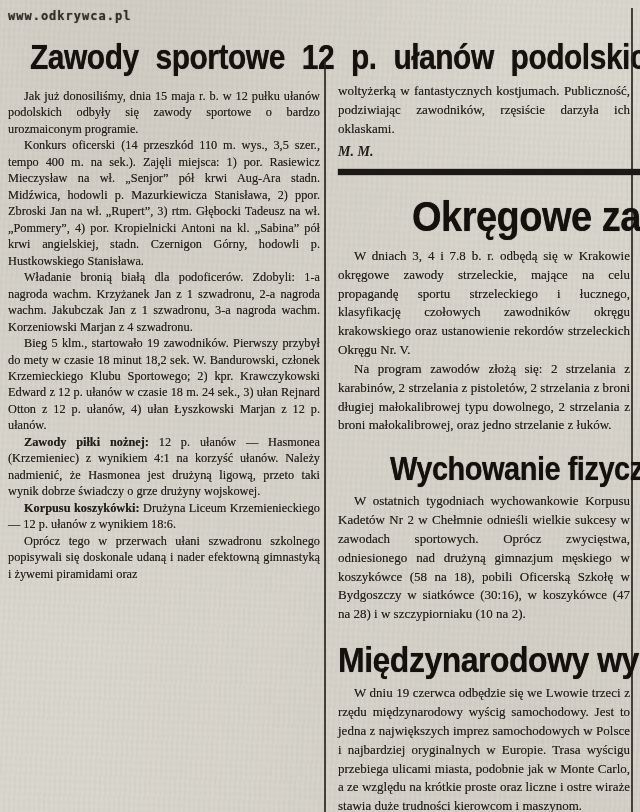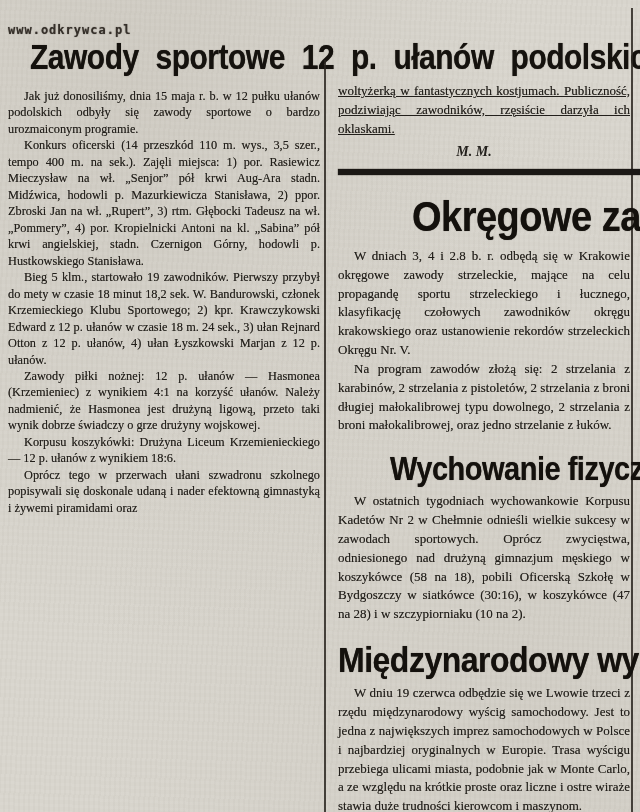--- a/index.html
+++ b/index.html
@@ -10,21 +10,21 @@
     background:#d8d5cd;
     background-image:
       radial-gradient(ellipse at 20% 10%, rgba(120,110,95,0.10), transparent 55%),
       radial-gradient(ellipse at 85% 90%, rgba(120,110,95,0.08), transparent 60%),
       repeating-linear-gradient(93deg, rgba(110,100,88,0.035) 0 2px, transparent 2px 5px),
       repeating-linear-gradient(2deg, rgba(255,255,252,0.05) 0 3px, transparent 3px 7px);
     font-family:"Liberation Serif", serif;
     color:#221f1b;
   }
   .watermark{
-    position:absolute;left:8px;top:23px;
+    position:absolute;left:8px;top:9px;
     font-family:"DejaVu Sans Mono", monospace;
     font-size:12px;font-weight:700;
     color:rgba(45,40,34,0.88);
     letter-spacing:1px;
     text-shadow:0 0 1px rgba(45,40,34,0.7);
     z-index:3;
   }
   .main-headline{
     position:absolute;left:30px;top:20px;width:606px;
     font-family:"Liberation Sans", sans-serif;
@@ -38,24 +38,24 @@
   .col.left{
     left:8px;top:64px;width:312px;height:748px;
     font-size:12.3px;line-height:1.34;
   }
   .col.right{
     left:338px;top:58px;width:292px;
     font-size:13px;line-height:1.45;
   }
   .para{margin:0;text-indent:16px;
     text-shadow:0 0 0.5px rgba(30,25,18,0.55);}
-  .para .lead{font-weight:400;}
-  .cont .para:first-child{text-indent:0;text-decoration:underline;}
+  .para .lead{font-weight:700;}
+  .cont .para:first-child{text-indent:0;}
   .signature{
-    text-align:center;padding-right:20px;margin-top:3px;
+    text-align:left;padding-right:20px;margin-top:3px;
     font-style:italic;font-weight:700;font-size:14px;
   }
   .bar{width:302px;height:6px;background:#1b1815;margin-top:7px;
     box-shadow:0 0 1px rgba(20,15,10,0.9);}
   .headline2{
     font-family:"Liberation Sans", sans-serif;font-weight:700;
     color:#14110d;white-space:nowrap;line-height:1;
     letter-spacing:-0.5px;
     transform:scaleY(1.12);transform-origin:left top;
     text-shadow:0 0 0.7px rgba(20,15,10,0.8);
@@ -72,20 +72,21 @@
 
 <div class="page">
 
   <div class="watermark">www.odkrywca.pl</div>
 
   <h1 class="main-headline">Zawody sportowe 12 p. ułanów podolskich</h1>
 
   <div class="col left">
       <p class="para">Jak już donosiliśmy, dnia 15 maja r. b. w 12 pułku ułanów podolskich odbyły się zawody sportowe o bardzo urozmaiconym programie.</p>
       <p class="para">Konkurs oficerski (14 przeszkód 110 m. wys., 3,5 szer., tempo 400 m. na sek.). Zajęli miejsca: 1) por. Rasiewicz Mieczysław na wł. „Senjor” pół krwi Aug-Ara stadn. Midźwica, hodowli p. Mazurkiewicza Stanisława, 2) ppor. Zbroski Jan na wł. „Rupert”, 3) rtm. Głębocki Tadeusz na wł. „Pommery”, 4) por. Kropielnicki Antoni na kl. „Sabina” pół krwi angielskiej, stadn. Czernigon Górny, hodowli p. Hustkowskiego Stanisława.</p>
+      <p class="para">Władanie bronią białą dla podoficerów. Zdobyli: 1-a nagroda wachm. Krzyżanek Jan z 1 szwadronu, 2-a nagroda wachm. Jakubczak Jan z 1 szwadronu, 3-a nagroda wachm. Korzeniowski Marjan z 4 szwadronu.</p>
       <p class="para">Bieg 5 klm., startowało 19 zawodników. Pierwszy przybył do mety w czasie 18 minut 18,2 sek. W. Bandurowski, członek Krzemieckiego Klubu Sportowego; 2) kpr. Krawczykowski Edward z 12 p. ułanów w czasie 18 m. 24 sek., 3) ułan Rejnard Otton z 12 p. ułanów, 4) ułan Łyszkowski Marjan z 12 p. ułanów.</p>
       <p class="para"><b class="lead">Zawody piłki nożnej:</b><span> 12 p. ułanów — Hasmonea (Krzemieniec) z wynikiem 4:1 na korzyść ułanów. Należy nadmienić, że Hasmonea jest drużyną ligową, przeto taki wynik dobrze świadczy o grze drużyny wojskowej.</span></p>
       <p class="para"><b class="lead">Korpusu koszykówki:</b><span> Drużyna Liceum Krzemienieckiego — 12 p. ułanów z wynikiem 18:6.</span></p>
       <p class="para">Oprócz tego w przerwach ułani szwadronu szkolnego popisywali się doskonale udaną i nader efektowną gimnastyką i żywemi piramidami oraz</p>
     </div>
 
   <div class="vrule divider"></div>
   <div class="vrule right-edge"></div>
 
   <div class="col right">
@@ -93,21 +94,21 @@
     <div class="cont">
         <p class="para">woltyżerką w fantastycznych kostjumach. Publiczność, podziwiając zawodników, rzęsiście darzyła ich oklaskami.</p>
       </div>
 
     <div class="signature">M. M.</div>
 
     <div class="bar"></div>
 
     <h2 class="headline2 h-okr">Okręgowe zawo</h2>
     <div>
-        <p class="para">W dniach 3, 4 i 2.8 b. r. odbędą się w Krakowie okręgowe zawody strzeleckie, mające na celu propagandę sportu strzeleckiego i łucznego, klasyfikację czołowych zawodników okręgu krakowskiego oraz ustanowienie rekordów strzeleckich Okręgu Nr. V.</p>
+        <p class="para">W dniach 3, 4 i 7.8 b. r. odbędą się w Krakowie okręgowe zawody strzeleckie, mające na celu propagandę sportu strzeleckiego i łucznego, klasyfikację czołowych zawodników okręgu krakowskiego oraz ustanowienie rekordów strzeleckich Okręgu Nr. V.</p>
         <p class="para">Na program zawodów złożą się: 2 strzelania z karabinów, 2 strzelania z pistoletów, 2 strzelania z broni długiej małokalibrowej typu dowolnego, 2 strzelania z broni małokalibrowej, oraz jedno strzelanie z łuków.</p>
       </div>
 
     <h2 class="headline2 h-wych">Wychowanie fizyczne w</h2>
     <div>
         <p class="para">W ostatnich tygodniach wychowankowie Korpusu Kadetów Nr 2 w Chełmnie odnieśli wielkie sukcesy w zawodach sportowych. Oprócz zwycięstwa, odniesionego nad drużyną gimnazjum męskiego w koszykówce (58 na 18), pobili Oficerską Szkołę w Bydgoszczy w siatkówce (30:16), w koszykówce (47 na 28) i w szczypiorniaku (10 na 2).</p>
       </div>
 
     <h2 class="headline2 h-miedz">Międzynarodowy wyścig s</h2>
     <div>

